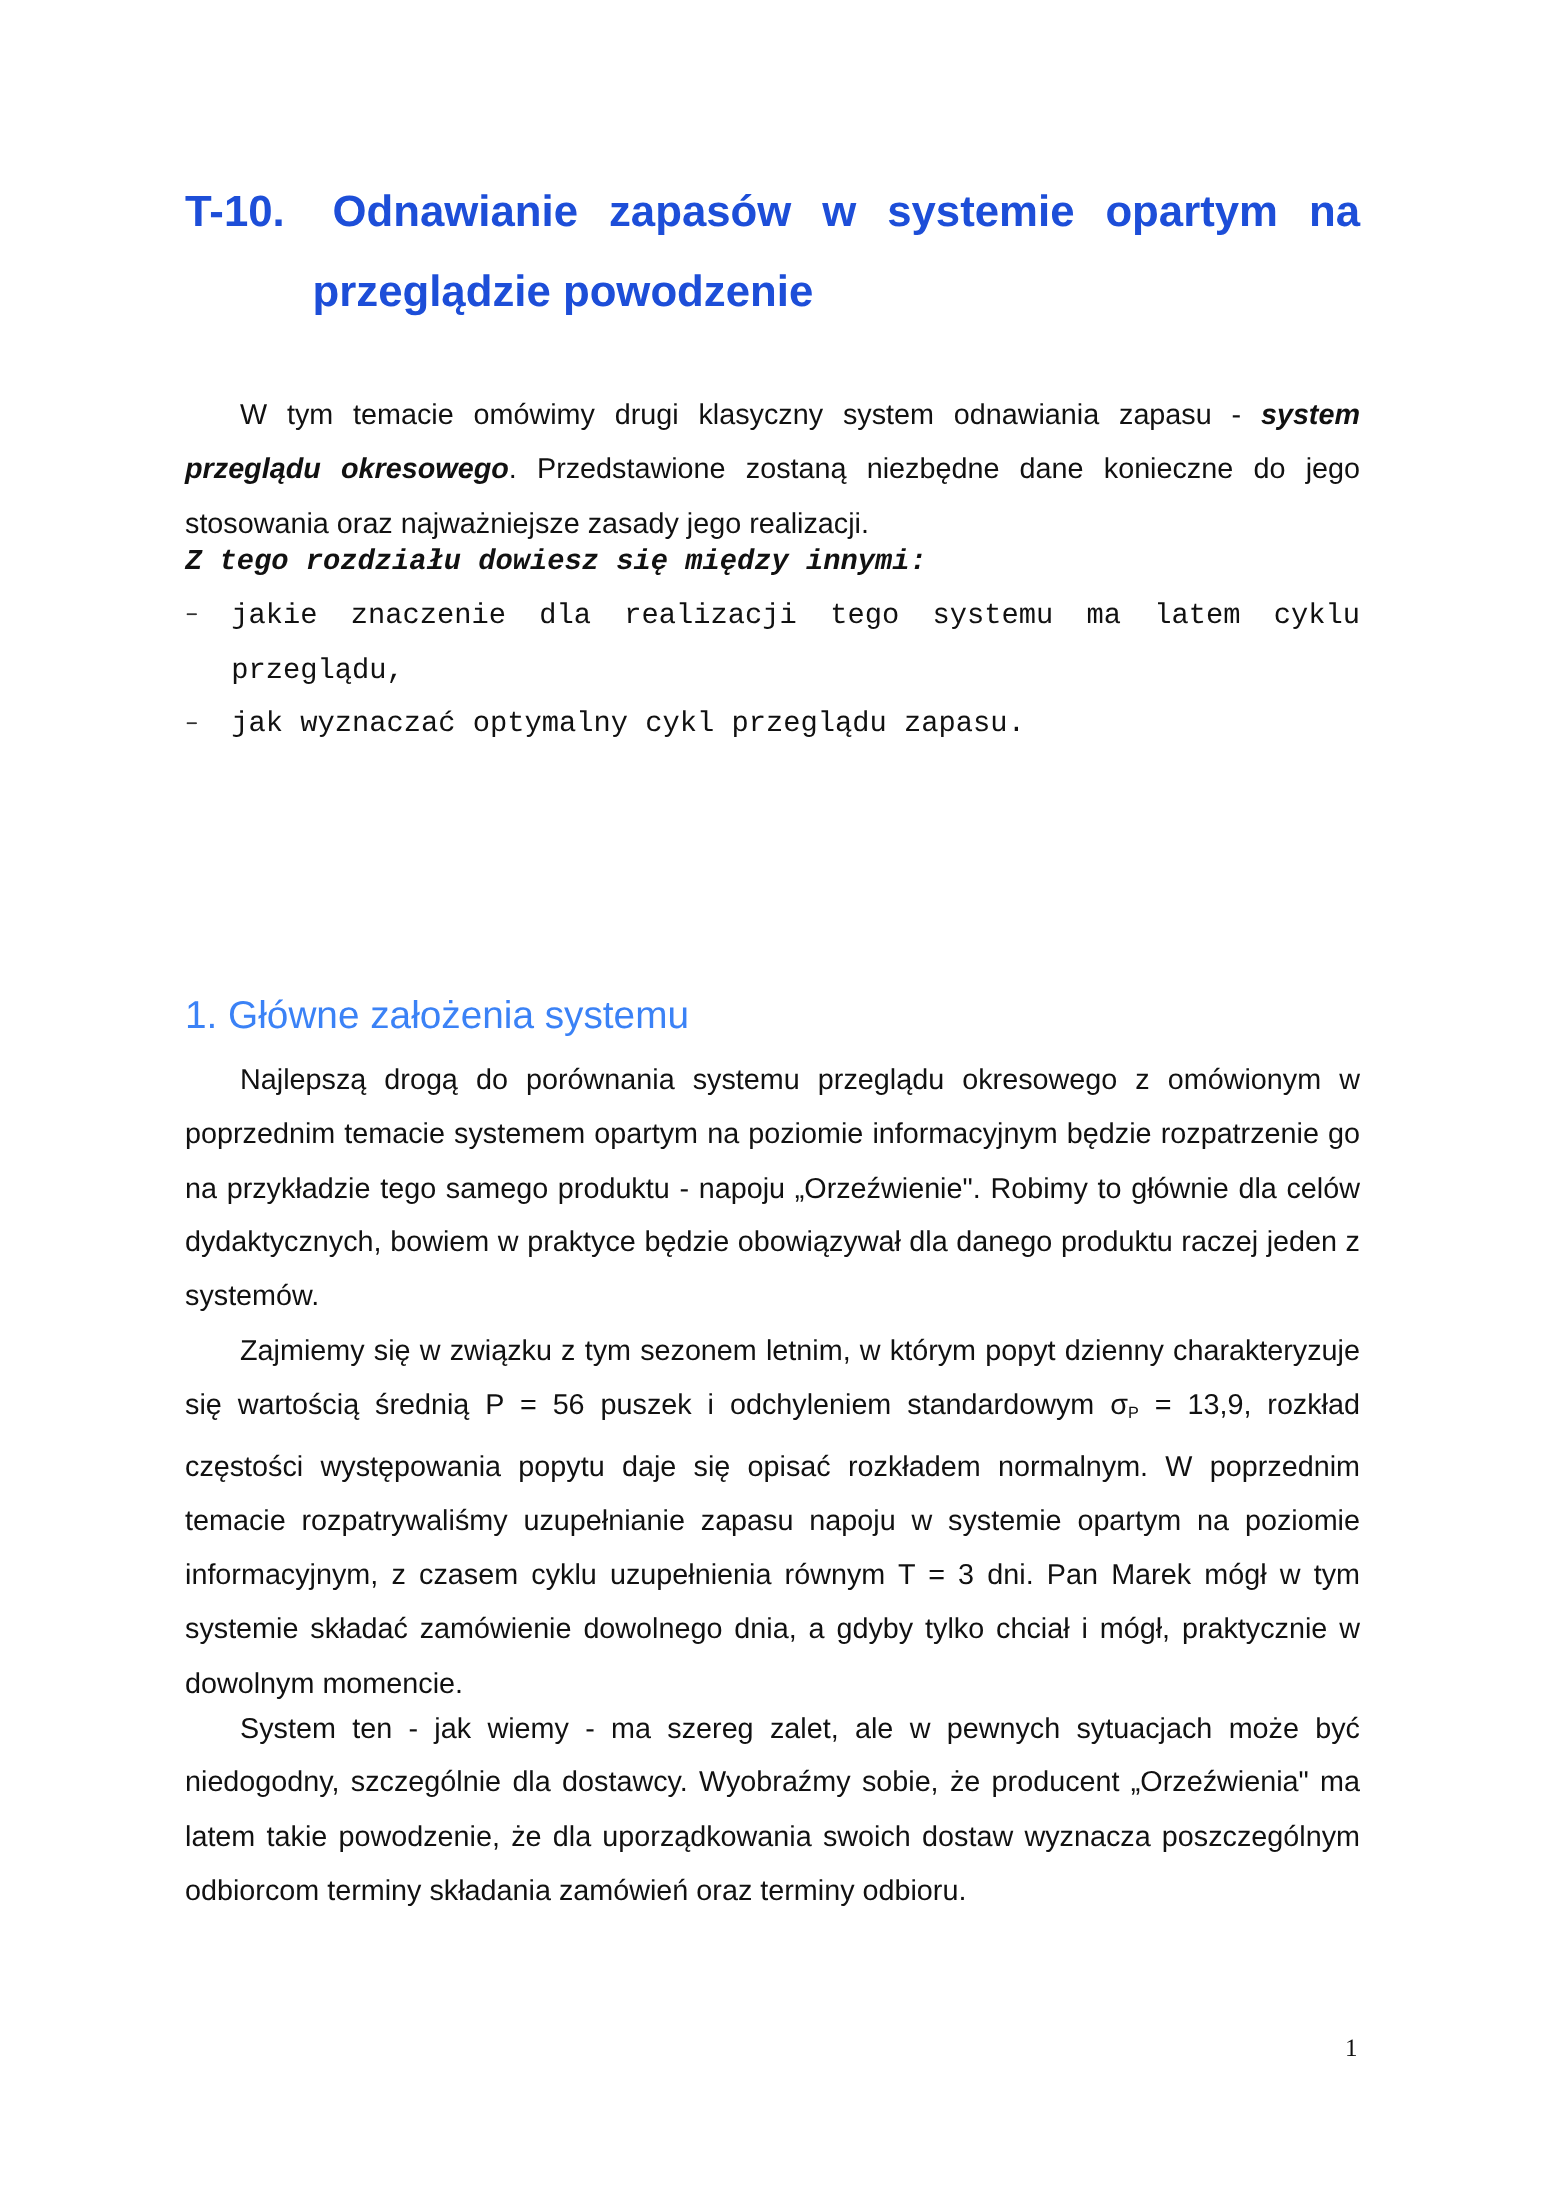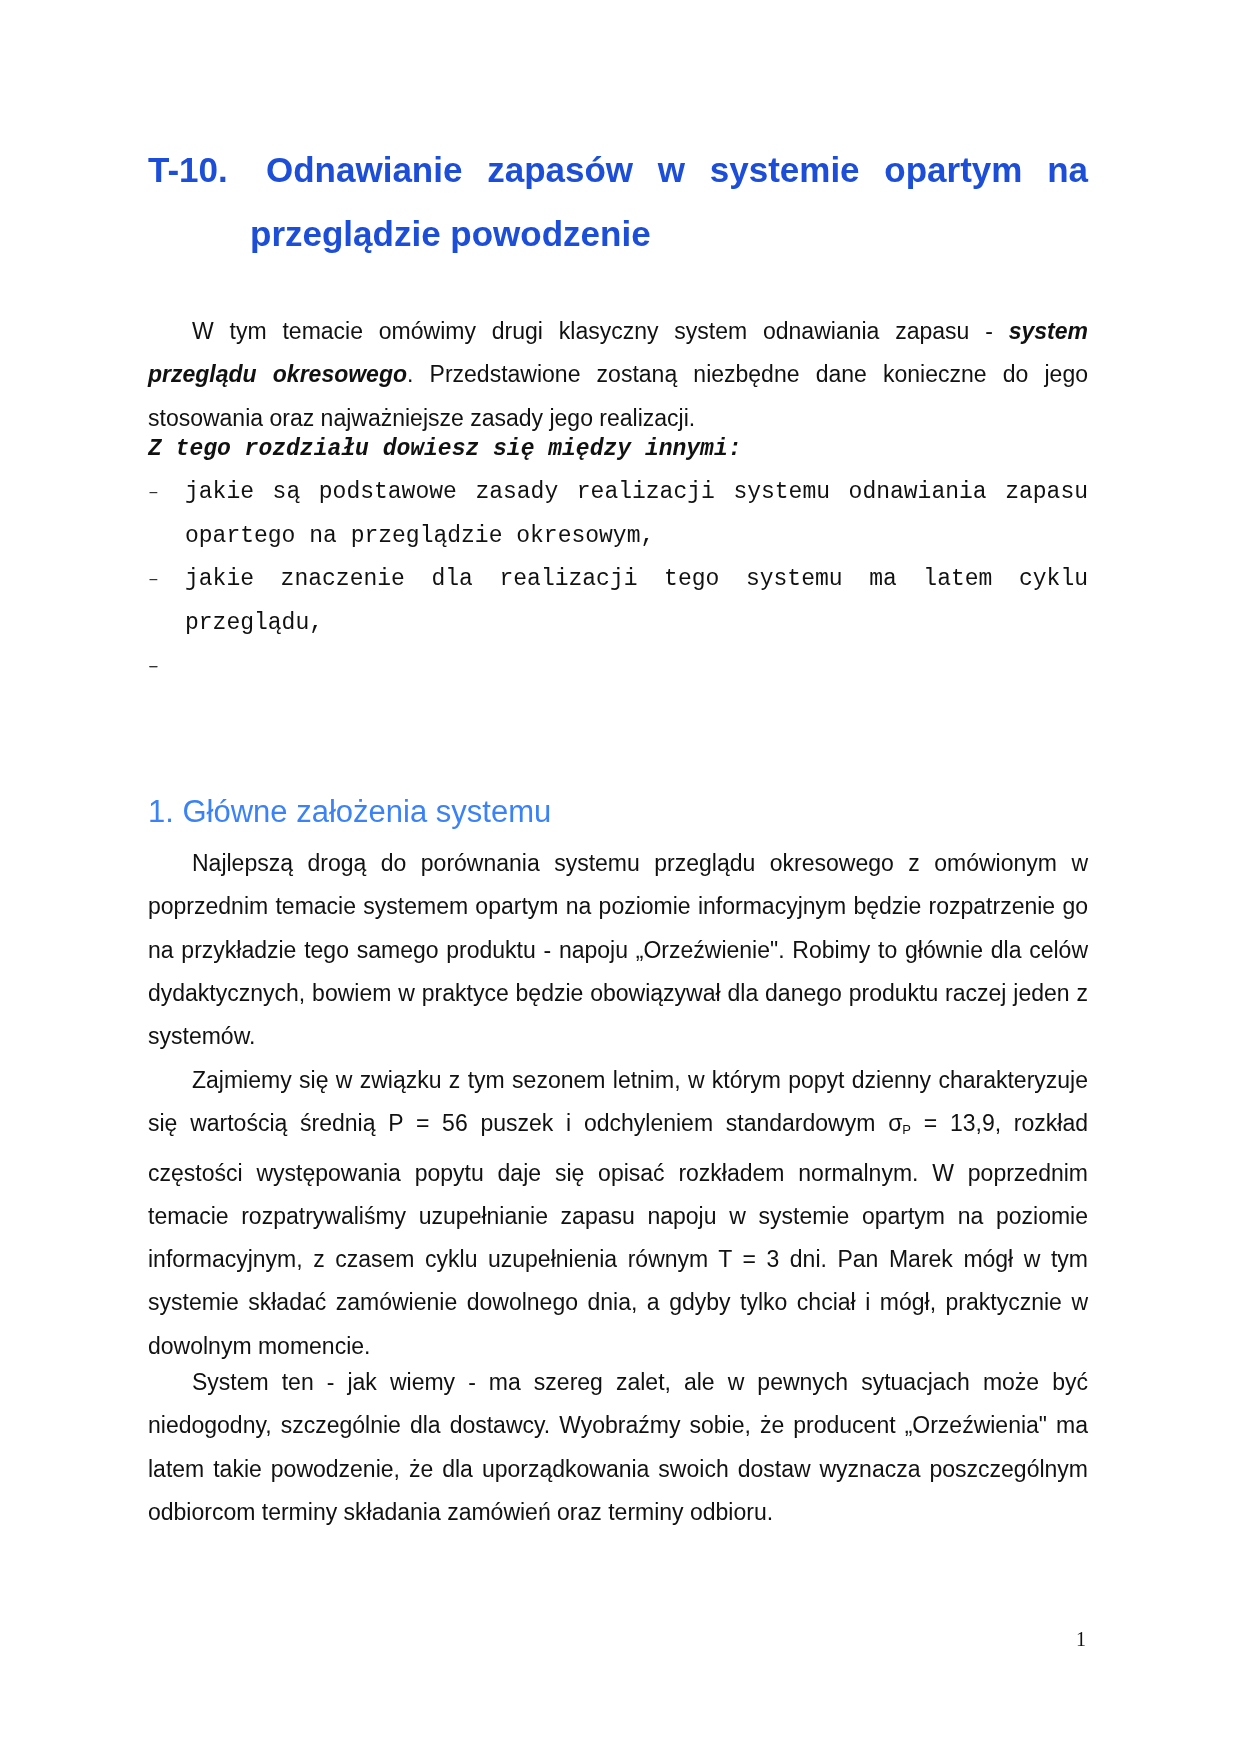--- a/index.html
+++ b/index.html
@@ -123,24 +123,24 @@
       <span class="title-text1">Odnawianie zapasów w systemie opartym na</span>
     </div>
     <div class="title-row2">przeglądzie powodzenie</div>
   </div>
 
   <p class="body-text para indent" style="top: 310px;"><span>W tym temacie omówimy drugi klasyczny system odnawiania zapasu - </span><span class="em-bold">system przeglądu okresowego</span><span>. Przedstawione zostaną niezbędne dane konieczne do jego stosowania oraz najważniejsze zasady jego realizacji.</span></p>
 
   <div class="para" style="top: 428px; font-family: Liberation Mono, monospace;">
     <div class="lead-in">Z tego rozdziału dowiesz się między innymi:</div>
     <ul class="dash-list">
-      <li><span class="dash">–</span><span>jakie są podstawowe zasady realizacji systemu odnawiania zapasu opartego na przeglądzie okresowym,</span></li>
+      <li><span class="dash">–</span></li>
       <li><span class="dash">–</span><span>jakie znaczenie dla realizacji tego systemu ma latem cyklu przeglądu,</span></li>
       <li><span class="dash">–</span></li>
-      <li><span class="dash">–</span></li>
+      <li><span class="dash">–</span><span>jak wyznaczać optymalny cykl przeglądu zapasu.</span></li>
     </ul>
   </div>
 
   <h2 class="section-heading para" style="top: 787px;">1. Główne założenia systemu</h2>
 
   <p class="body-text para indent" style="top: 842px;">Najlepszą drogą do porównania systemu przeglądu okresowego z omówionym w poprzednim temacie systemem opartym na poziomie informacyjnym będzie rozpatrzenie go na przykładzie tego samego produktu - napoju „Orzeźwienie". Robimy to głównie dla celów dydaktycznych, bowiem w praktyce będzie obowiązywał dla danego produktu raczej jeden z systemów.</p>
 
   <p class="body-text para indent" style="top: 1059px;"><span>Zajmiemy się w związku z tym sezonem letnim, w którym popyt dzienny charakteryzuje się wartością średnią P = 56 puszek i odchyleniem standardowym σ</span><span class="sigma-sub">P</span><span> = 13,9, rozkład częstości występowania popytu daje się opisać rozkładem normalnym. W poprzednim temacie rozpatrywaliśmy uzupełnianie zapasu napoju w systemie opartym na poziomie informacyjnym, z czasem cyklu uzupełnienia równym T = 3 dni. Pan Marek mógł w tym systemie składać zamówienie dowolnego dnia, a gdyby tylko chciał i mógł, praktycznie w dowolnym momencie.</span></p>
 
   <p class="body-text para indent" style="top: 1361px;">System ten - jak wiemy - ma szereg zalet, ale w pewnych sytuacjach może być niedogodny, szczególnie dla dostawcy. Wyobraźmy sobie, że producent „Orzeźwienia" ma latem takie powodzenie, że dla uporządkowania swoich dostaw wyznacza poszczególnym odbiorcom terminy składania zamówień oraz terminy odbioru.</p>

